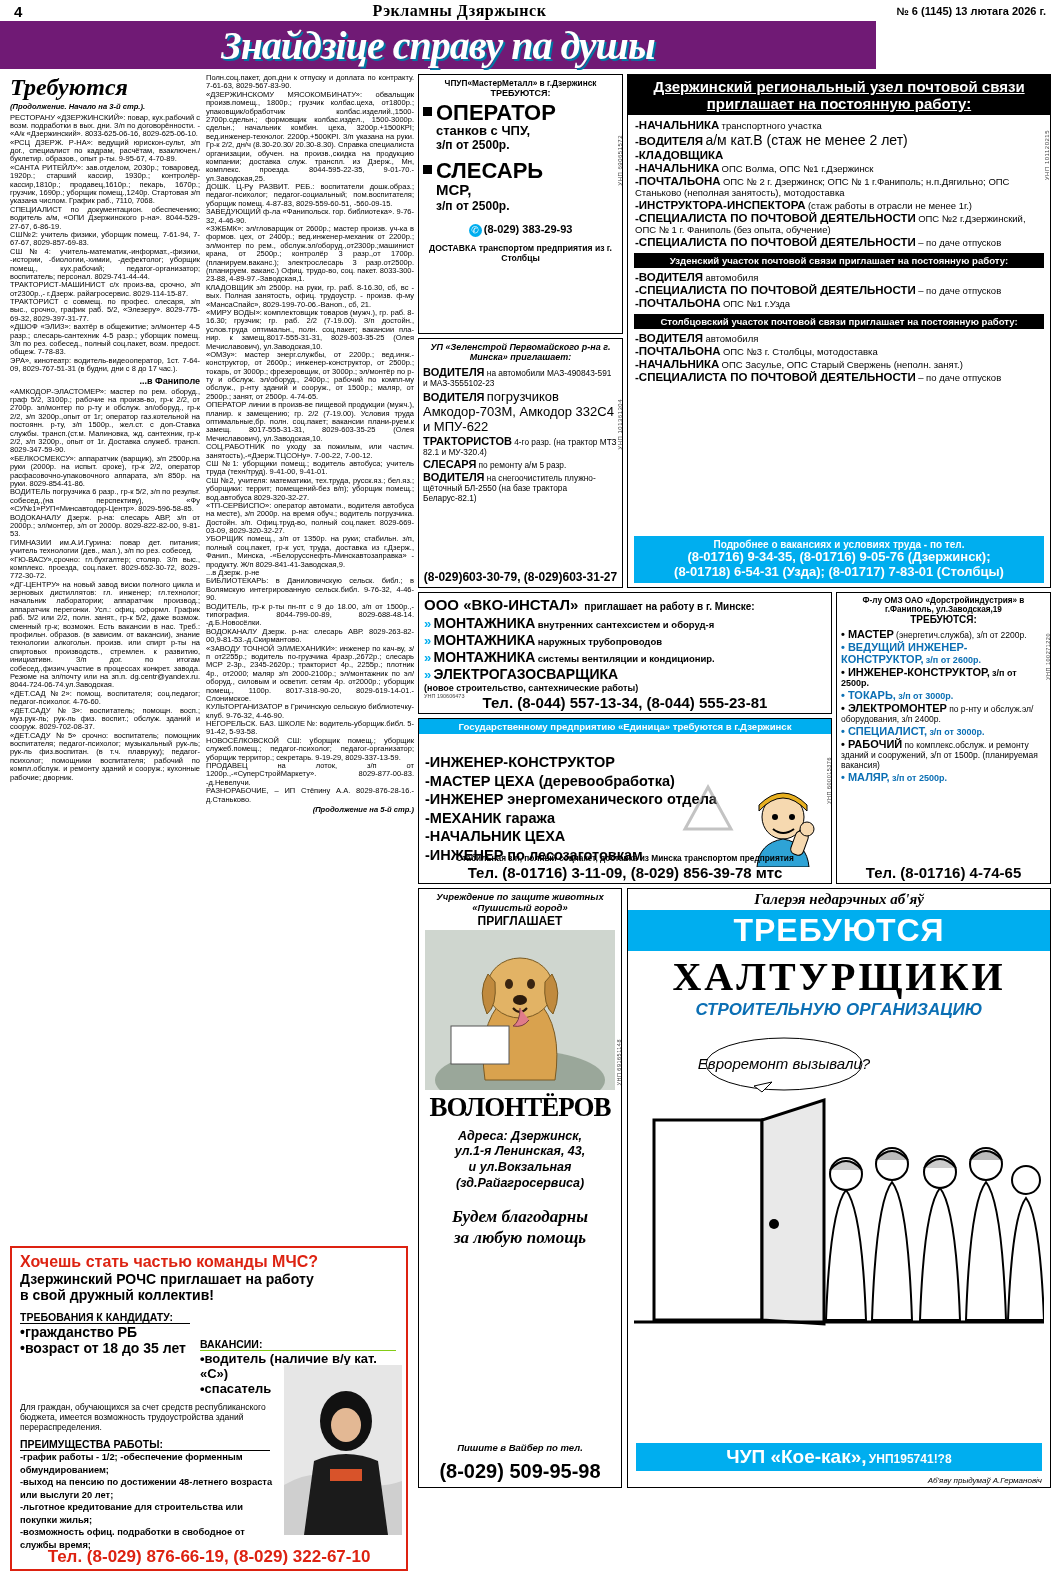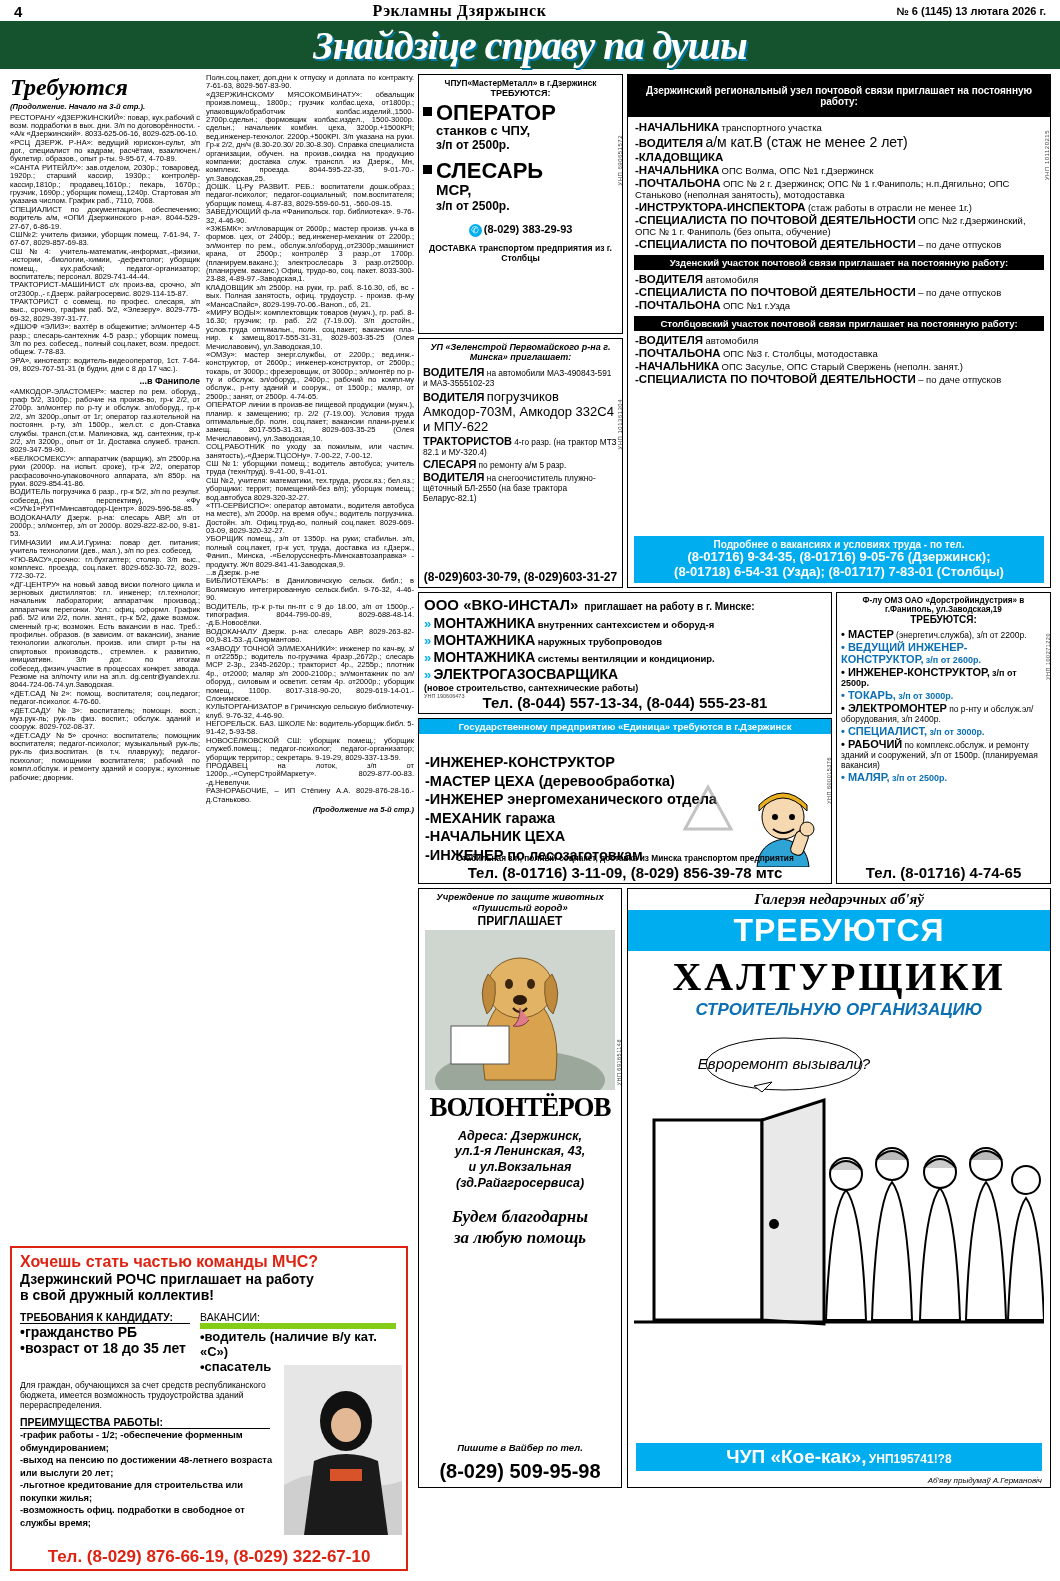--- a/index.html
+++ b/index.html
@@ -19,22 +19,22 @@
   .masthead {
     position:absolute; top:0; left:0; width:1060px; height:22px;
     display:flex; align-items:center; justify-content:space-between;
     padding:0 14px;
   }
   .masthead .pg { font-size:15px; font-weight:bold; }
   .masthead .ttl { font-family:"Liberation Serif", serif; font-size:16px; font-weight:bold; letter-spacing:.5px;}
   .masthead .iss { font-size:11px; font-weight:bold; }
 
   .banner {
-    position:absolute; top:21px; left:0; width:1060px; height:48px;
-    background:#14532d;
+    position:absolute; top:21px; left:0; width:876px; height:48px;
+    background:#701a75;
     display:flex; align-items:center; justify-content:center;
   }
   .banner span {
     font-family:"Liberation Serif", serif;
     font-weight:bold; font-style:italic;
     font-size:40px; color:#fff;
     text-shadow:2px 2px 0 #0076a3;
     letter-spacing:-1px;
   }
 
@@ -195,21 +195,21 @@
       <li>
         <span style="font-size:11px;font-weight:bold;">ВОДИТЕЛЯ</span>
         <span style="font-size:8.3px;">на снегоочиститель плужно-щёточный БЛ-2550 (на базе трактора Беларус-82.1)</span>
       </li>
     </ul>
     <div style="position:absolute;bottom:3px;left:0;width:100%;text-align:center;font-size:12px;font-weight:bold;">(8-029)603-30-79, (8-029)603-31-27</div>
     <div class="vert" style="position:absolute; right:-1px; top:60px;">УНП 101361304</div>
   </div>
 
   <div class="ad bx" style="left:627px; top:74px; width:424px; height:514px; padding:0;">
-    <div class="hdrbar" style="font-size:10px;padding:10px 6px;">Дзержинский региональный узел почтовой связи приглашает на постоянную работу:</div>
+    <div class="hdrbar" style="font-size:15px;padding:3px 6px;text-decoration:underline;">Дзержинский региональный узел почтовой связи приглашает на постоянную работу:</div>
     <div style="padding:4px 7px 0 7px;">
       <ul class="dash">
         <li><span style="font-size:11.5px;font-weight:bold;">-НАЧАЛЬНИКА</span> <span style="font-size:9.5px;">транспортного участка</span></li>
         <li><span style="font-size:11.5px;font-weight:bold;">-ВОДИТЕЛЯ</span> <span style="font-size:14px;">а/м кат.В (стаж не менее 2 лет)</span></li>
         <li><span style="font-size:11.5px;font-weight:bold;">-КЛАДОВЩИКА</span> <span style="font-size:9.5px;"></span></li>
         <li><span style="font-size:11.5px;font-weight:bold;">-НАЧАЛЬНИКА</span> <span style="font-size:9.5px;">ОПС Волма, ОПС №1 г.Дзержинск</span></li>
         <li><span style="font-size:11.5px;font-weight:bold;">-ПОЧТАЛЬОНА</span> <span style="font-size:9.5px;">ОПС № 2 г. Дзержинск; ОПС № 1 г.Фаниполь; н.п.Дягильно; ОПС Станьково (неполная занятость), мотодоставка</span></li>
         <li><span style="font-size:11.5px;font-weight:bold;">-ИНСТРУКТОРА-ИНСПЕКТОРА</span> <span style="font-size:9.5px;">(стаж работы в отрасли не менее 1г.)</span></li>
         <li><span style="font-size:11.5px;font-weight:bold;">-СПЕЦИАЛИСТА ПО ПОЧТОВОЙ ДЕЯТЕЛЬНОСТИ</span> <span style="font-size:9.5px;">ОПС №2 г.Дзержинский, ОПС № 1 г. Фаниполь (без опыта, обучение)</span></li>
         <li><span style="font-size:11.5px;font-weight:bold;">-СПЕЦИАЛИСТА ПО ПОЧТОВОЙ ДЕЯТЕЛЬНОСТИ</span> <span style="font-size:9.5px;">– по даче отпусков</span></li>
@@ -394,21 +394,21 @@
     <div style="font-size:14px;font-weight:bold;">Дзержинский РОЧС приглашает на работу</div>
     <div style="font-size:14px;font-weight:bold;">в свой дружный коллектив!</div>
 
     <div style="display:flex;gap:10px;margin-top:8px;">
       <div style="width:170px;">
         <div style="font-size:10.5px;font-weight:bold;border-bottom:1px solid #000;">ТРЕБОВАНИЯ К КАНДИДАТУ:</div>
         <div style="font-size:14px;font-weight:bold;">•гражданство РБ</div>
         <div style="font-size:14px;font-weight:bold;">•возраст от 18 до 35 лет</div>
       </div>
       <div style="width:196px;">
-        <div style="font-size:10.5px;font-weight:normal;border-bottom:6px solid #84cc16;">ВАКАНСИИ:</div>
+        <div style="font-size:10.5px;font-weight:bold;border-bottom:1px solid #84cc16;margin-top:27px;">ВАКАНСИИ:</div>
         <div style="font-size:13px;font-weight:bold;">•водитель (наличие в/у кат. «С»)</div>
         <div style="font-size:13px;font-weight:bold;">•спасатель</div>
       </div>
     </div>
 
     <div style="font-size:8.5px;margin-top:6px;width:250px;">Для граждан, обучающихся за счет средств республиканского бюджета, имеется возможность трудоустройства зданий перераспределения.</div>
 
     <div style="font-size:10.5px;font-weight:bold;margin-top:6px;width:250px;border-bottom:1px solid #000;">ПРЕИМУЩЕСТВА РАБОТЫ:</div>
     <div style="width:258px;font-size:9.3px;line-height:1.35;font-weight:bold;">
       <div>-график работы - 1/2; -обеспечение форменным обмундированием;</div>

